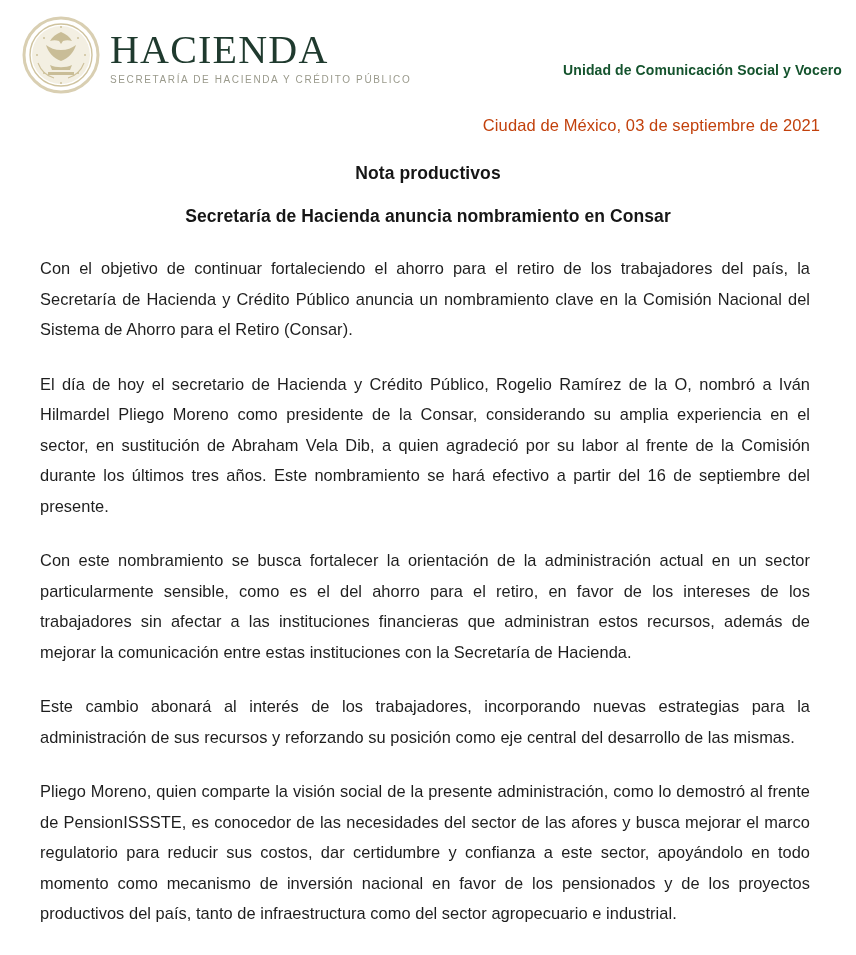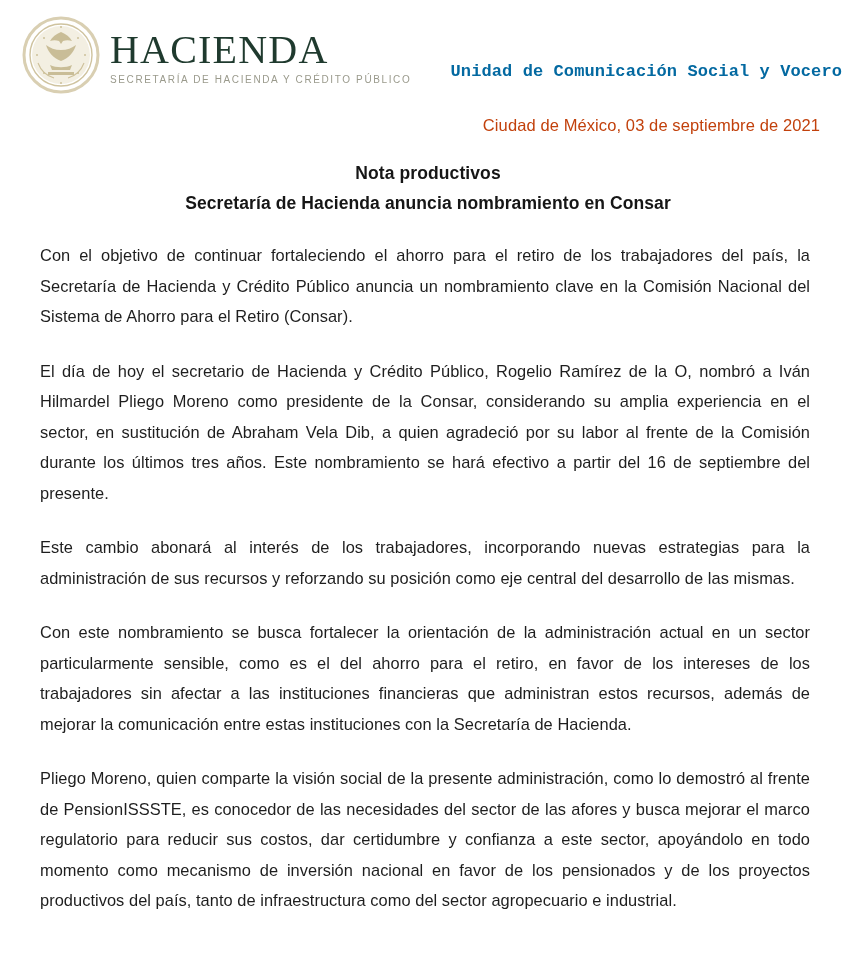--- a/index.html
+++ b/index.html
@@ -68,26 +68,25 @@
     color: #9a9a8c;
     font-weight: 400;
     margin-top: 3px;
     white-space: nowrap;
   }
 
   .unit-line {
     position: absolute;
     right: 14px;
     top: 62px;
-    font-size: 17px;
+    font-size: 14px;
     font-weight: 700;
-    color: #0369a1;
+    color: #14532d;
     letter-spacing: 0.1px;
     white-space: nowrap;
-    font-family: Liberation Mono, monospace;
   }
 
   
   .date-line {
     text-align: right;
     padding-right: 36px;
     margin-top: 8px;
     font-size: 16.5px;
     color: #c2410c;
     letter-spacing: 0.1px;
@@ -101,21 +100,21 @@
   .title-main {
     font-size: 17.5px;
     font-weight: 700;
     color: #161616;
     letter-spacing: 0.1px;
   }
   .title-sub {
     font-size: 17.5px;
     font-weight: 700;
     color: #161616;
-    margin-top: 9px;
+    margin-top: 22px;
     letter-spacing: 0.1px;
   }
 
   
   .body-copy {
     margin: 0 38px 0 40px;
     padding-top: 26px;
   }
   .body-copy p {
     margin: 0 8px 24px 0;
@@ -180,18 +179,18 @@
   <div class="date-line">Ciudad de México, 03 de septiembre de 2021</div>
 
   <div class="titles">
     <div class="title-main">Nota productivos</div>
     <div class="title-sub">Secretaría de Hacienda anuncia nombramiento en Consar</div>
   </div>
 
   <div class="body-copy">
     <p>Con el objetivo de continuar fortaleciendo el ahorro para el retiro de los trabajadores del país, la Secretaría de Hacienda y Crédito Público anuncia un nombramiento clave en la Comisión Nacional del Sistema de Ahorro para el Retiro (Consar).</p>
     <p>El día de hoy el secretario de Hacienda y Crédito Público, Rogelio Ramírez de la O, nombró a Iván Hilmardel Pliego Moreno como presidente de la Consar, considerando su amplia experiencia en el sector, en sustitución de Abraham Vela Dib, a quien agradeció por su labor al frente de la Comisión durante los últimos tres años. Este nombramiento se hará efectivo a partir del 16 de septiembre del presente.</p>
+    <p>Con este nombramiento se busca fortalecer la orientación de la administración actual en un sector particularmente sensible, como es el del ahorro para el retiro, en favor de los intereses de los trabajadores sin afectar a las instituciones financieras que administran estos recursos, además de mejorar la comunicación entre estas instituciones con la Secretaría de Hacienda.</p>
     <p>Este cambio abonará al interés de los trabajadores, incorporando nuevas estrategias para la administración de sus recursos y reforzando su posición como eje central del desarrollo de las mismas.</p>
-    <p>Con este nombramiento se busca fortalecer la orientación de la administración actual en un sector particularmente sensible, como es el del ahorro para el retiro, en favor de los intereses de los trabajadores sin afectar a las instituciones financieras que administran estos recursos, además de mejorar la comunicación entre estas instituciones con la Secretaría de Hacienda.</p>
     <p>Pliego Moreno, quien comparte la visión social de la presente administración, como lo demostró al frente de PensionISSSTE, es conocedor de las necesidades del sector de las afores y busca mejorar el marco regulatorio para reducir sus costos, dar certidumbre y confianza a este sector, apoyándolo en todo momento como mecanismo de inversión nacional en favor de los pensionados y de los proyectos productivos del país, tanto de infraestructura como del sector agropecuario e industrial.</p>
   </div>
 
 </div>
 
 </body></html>

